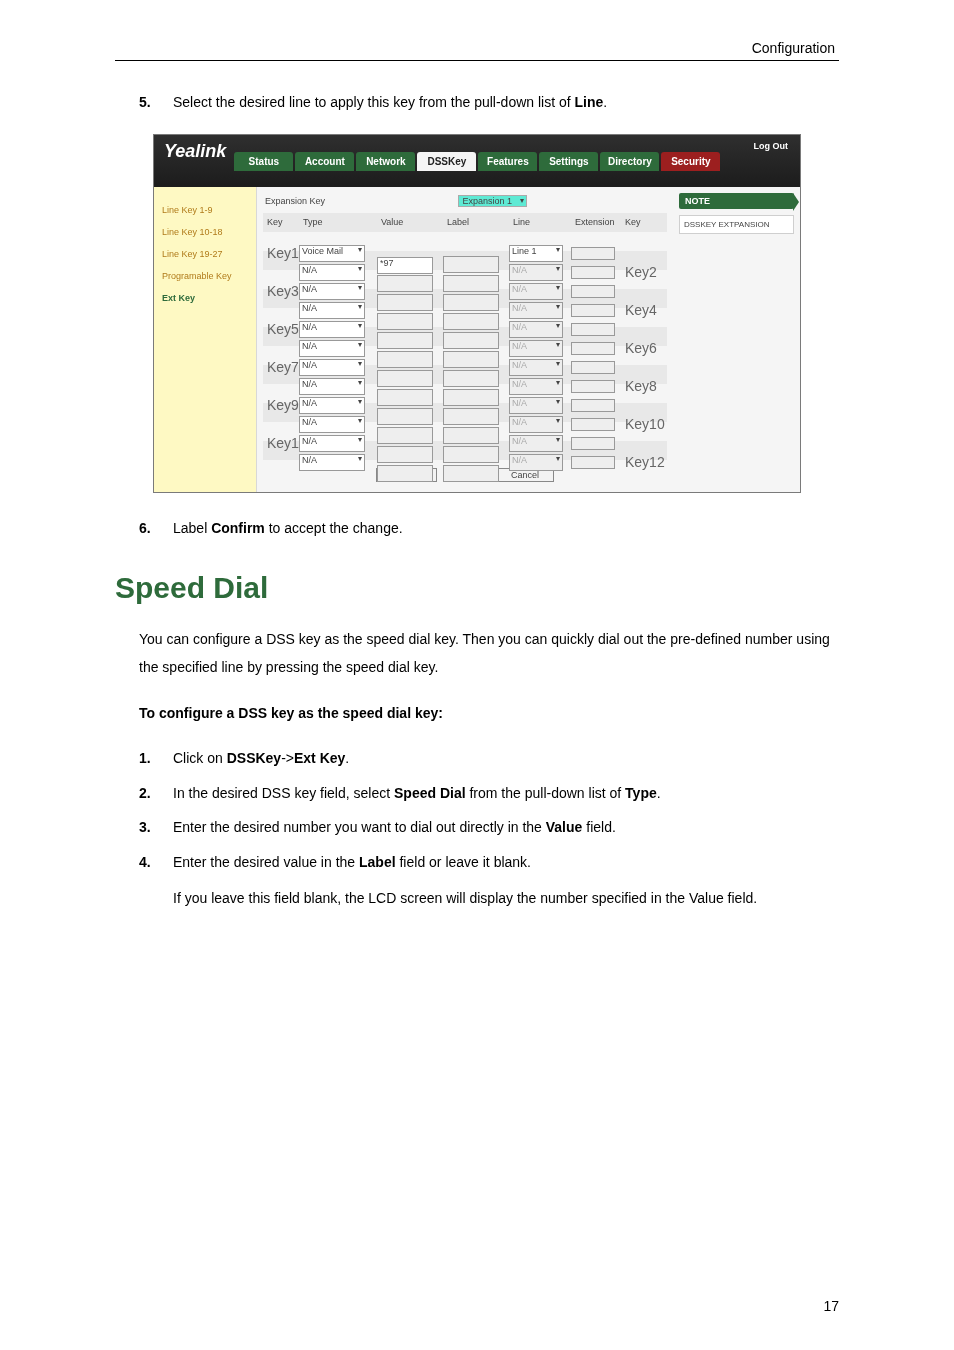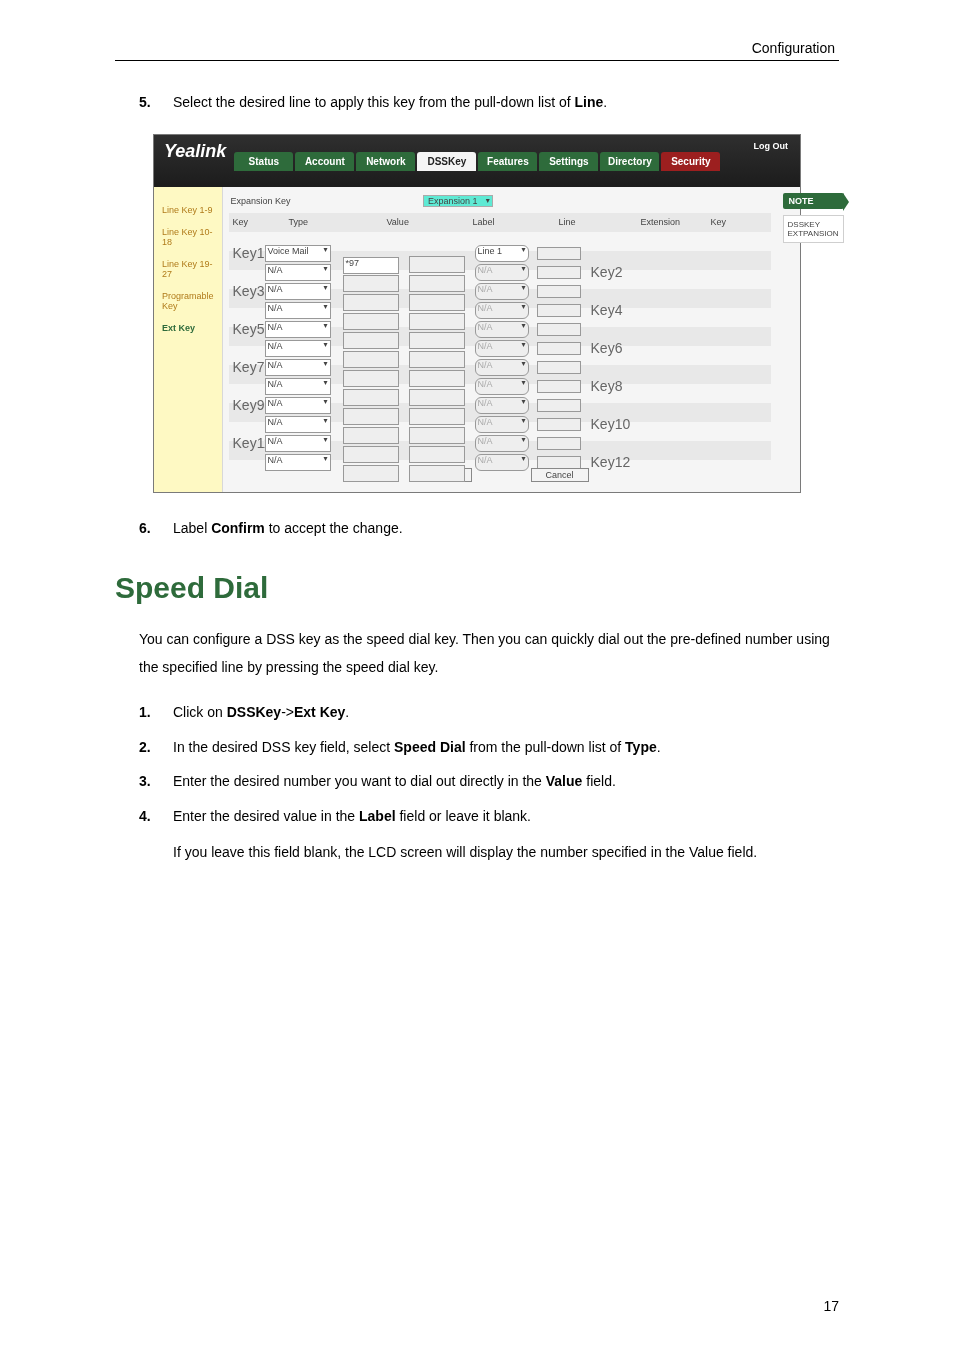--- a/index.html
+++ b/index.html
@@ -135,38 +135,38 @@
   }
   .exp-select::after{
     content:"▾"; position:absolute; right:2px; top:0; font-size:8px; color:#444;
   }
   .hdr-row, .data-row {
     display: grid;
     grid-template-columns: 36px 78px 66px 66px 62px 50px 36px 8px;
     align-items: center;
     height: 19px;
   }
-  .hdr-row { background: #e8e8e8; font-size:9px;gap:20px; }
+  .hdr-row { background: #e8e8e8; font-size:9px; }
   .hdr-row div { padding-left: 4px; }
   .data-row { }
   .data-row.alt { background:#e8e8e8; }
   .cell { padding-left:4px; font-size:14px; color:#666;}
   .sel-box, .inp-box {
     border:1px solid #999; background:#fff; height:17px; width:58px;
     font-size:9px; padding:0 2px; box-sizing:border-box; position:relative;
     color:#444;
   }
   .sel-box { width: 66px; }
   .sel-box::after{
     content:"▾"; position:absolute; right:2px; top:-1px; font-size:8px; color:#444;
   }
   .sel-box.dis { background:#eee; color:#aaa;}
   .inp-box { width:56px; display:inline-block;margin-top:24px;}
   .inp-box.dis{ background:#eee; color:#aaa;}
-  .line-sel { width:54px;border-radius:6px; }
+  .line-sel { width:54px; }
   .ext-inp {
     border:1px solid #999; height:13px; width:44px; box-sizing:border-box;
     background:#eee;
   }
   .scroll-col {
     width:8px; background:#ededed; border-left:1px solid #cfcfcf;
     position:relative;
   }
   .btn-row { text-align:center; padding-top:8px;}
   .ui-btn {
@@ -478,20 +478,21 @@
   <div class="step-line">
     <div class="step-num">6.</div>
     <div class="step-body">
       <span>Label </span><span class="b">Confirm</span><span> to accept the change.</span>
     </div>
   </div>
 
   <div class="h2-speed">Speed Dial</div>
 
   <div class="para">You can configure a DSS key as the speed dial key. Then you can quickly dial out the pre-defined number using the specified line by pressing the speed dial key.</div>
+  <div class="para bold">To configure a DSS key as the speed dial key:</div>
 
   <div class="step-list">
     <div class="step-line">
       <div class="step-num">1.</div>
       <div class="step-body">
         <span>Click on </span><span class="b">DSSKey</span><span>-&gt;</span><span class="b">Ext Key</span><span>.</span>
       </div>
     </div>
     <div class="step-line">
       <div class="step-num">2.</div>

